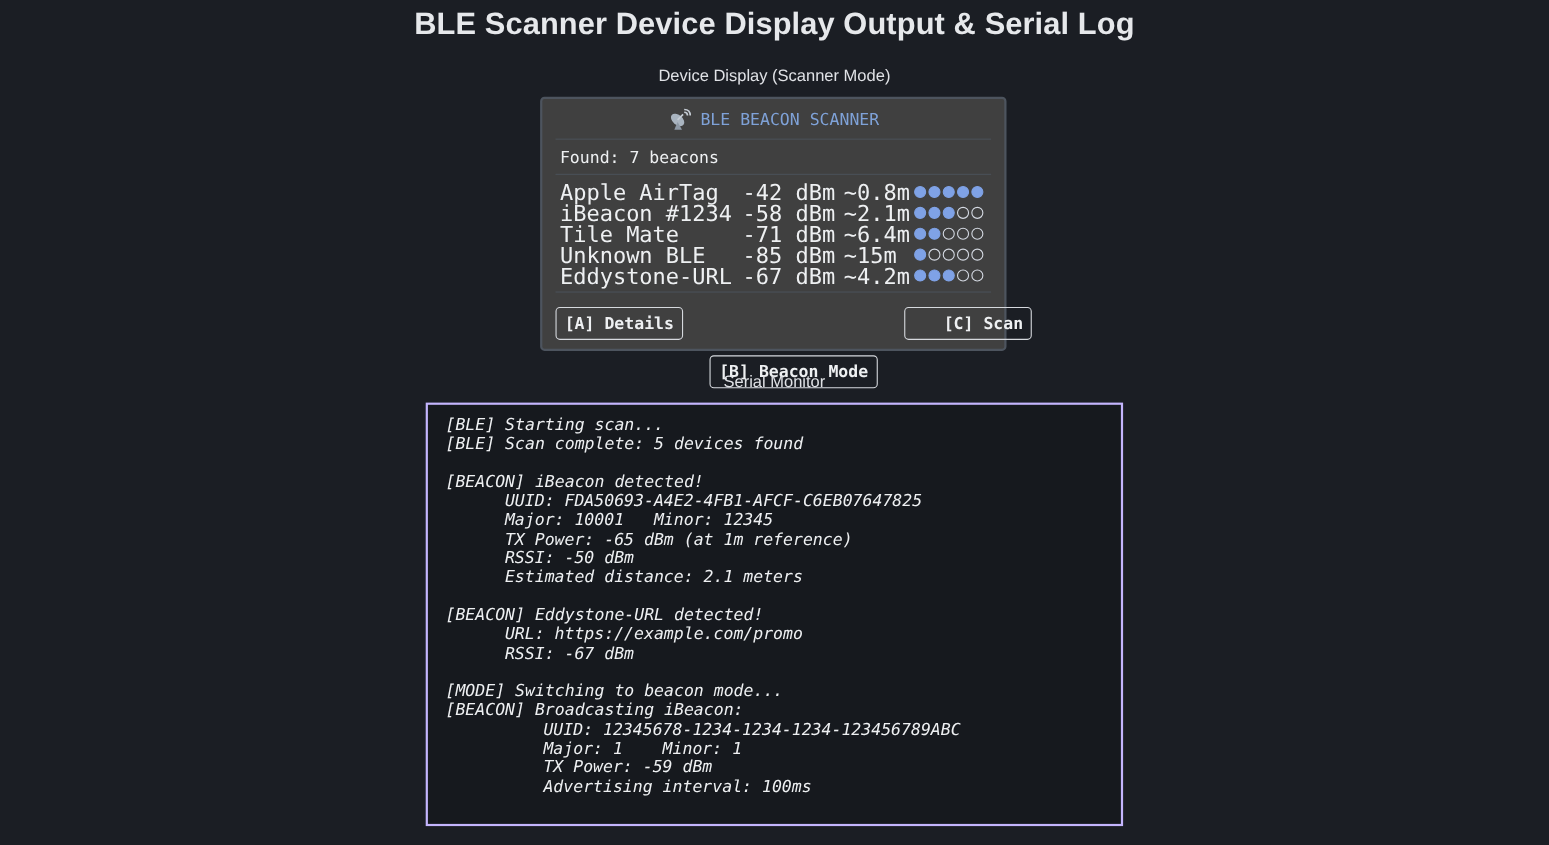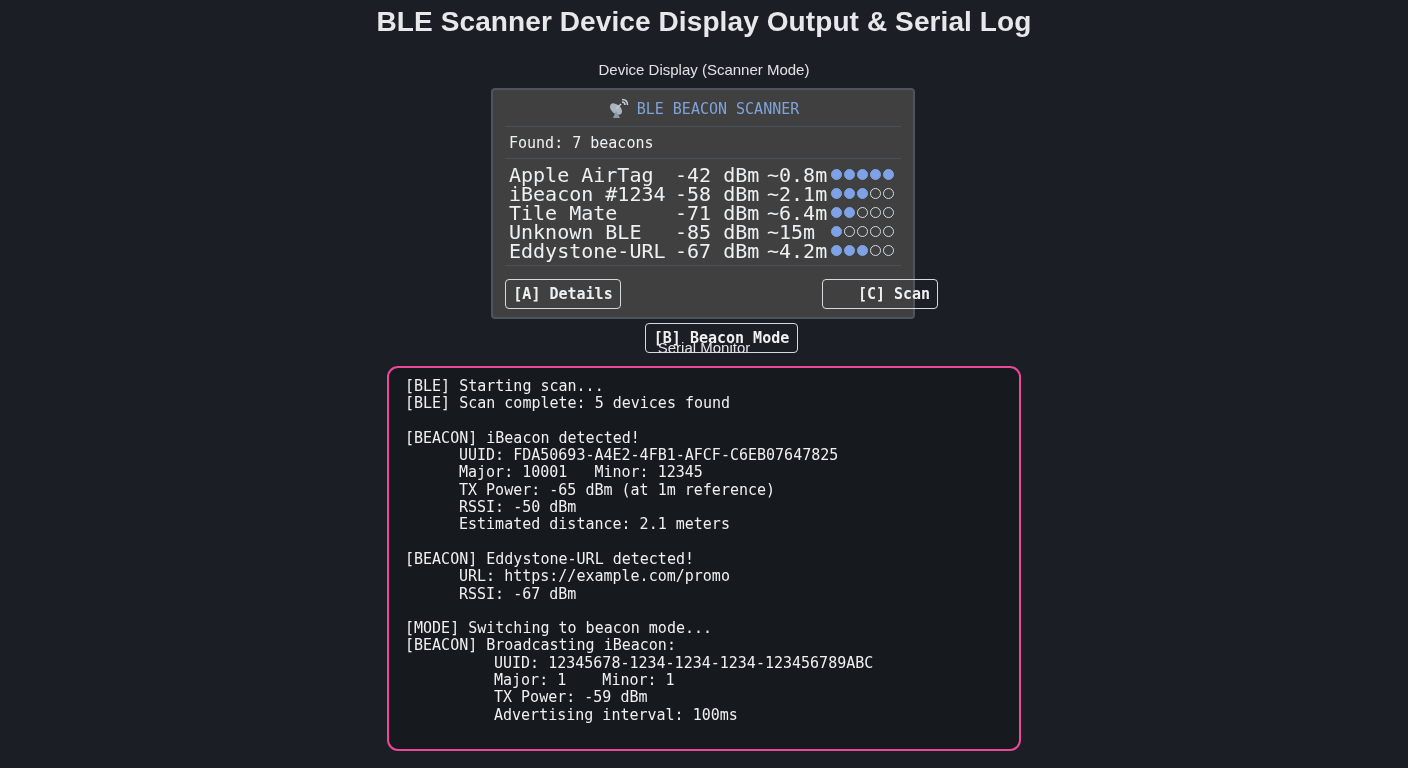--- a/index.html
+++ b/index.html
@@ -139,24 +139,25 @@
   .btn-b { width: 153px; margin-top: 44px; }
   .btn-c { width: 116px; padding-left: 28px; }
 
   
   .serial-panel {
     position: absolute;
     left: 387px;
     top: 366px;
     width: 634px;
     height: 385px;
-    border: 2px solid #ec4899;
-    border-radius: 11px;
+    border: 2px solid #c4b5fd;
+    border-radius: 0;
     background: #16191e;
     box-sizing: border-box;
+    font-style: italic;
   }
   .serial-lines {
     position: absolute;
     left: 16px;
     top: 10px;
     font-size: 15px;
     color: #eef0f2;
   }
   .log-line {
     height: 17.3px;

